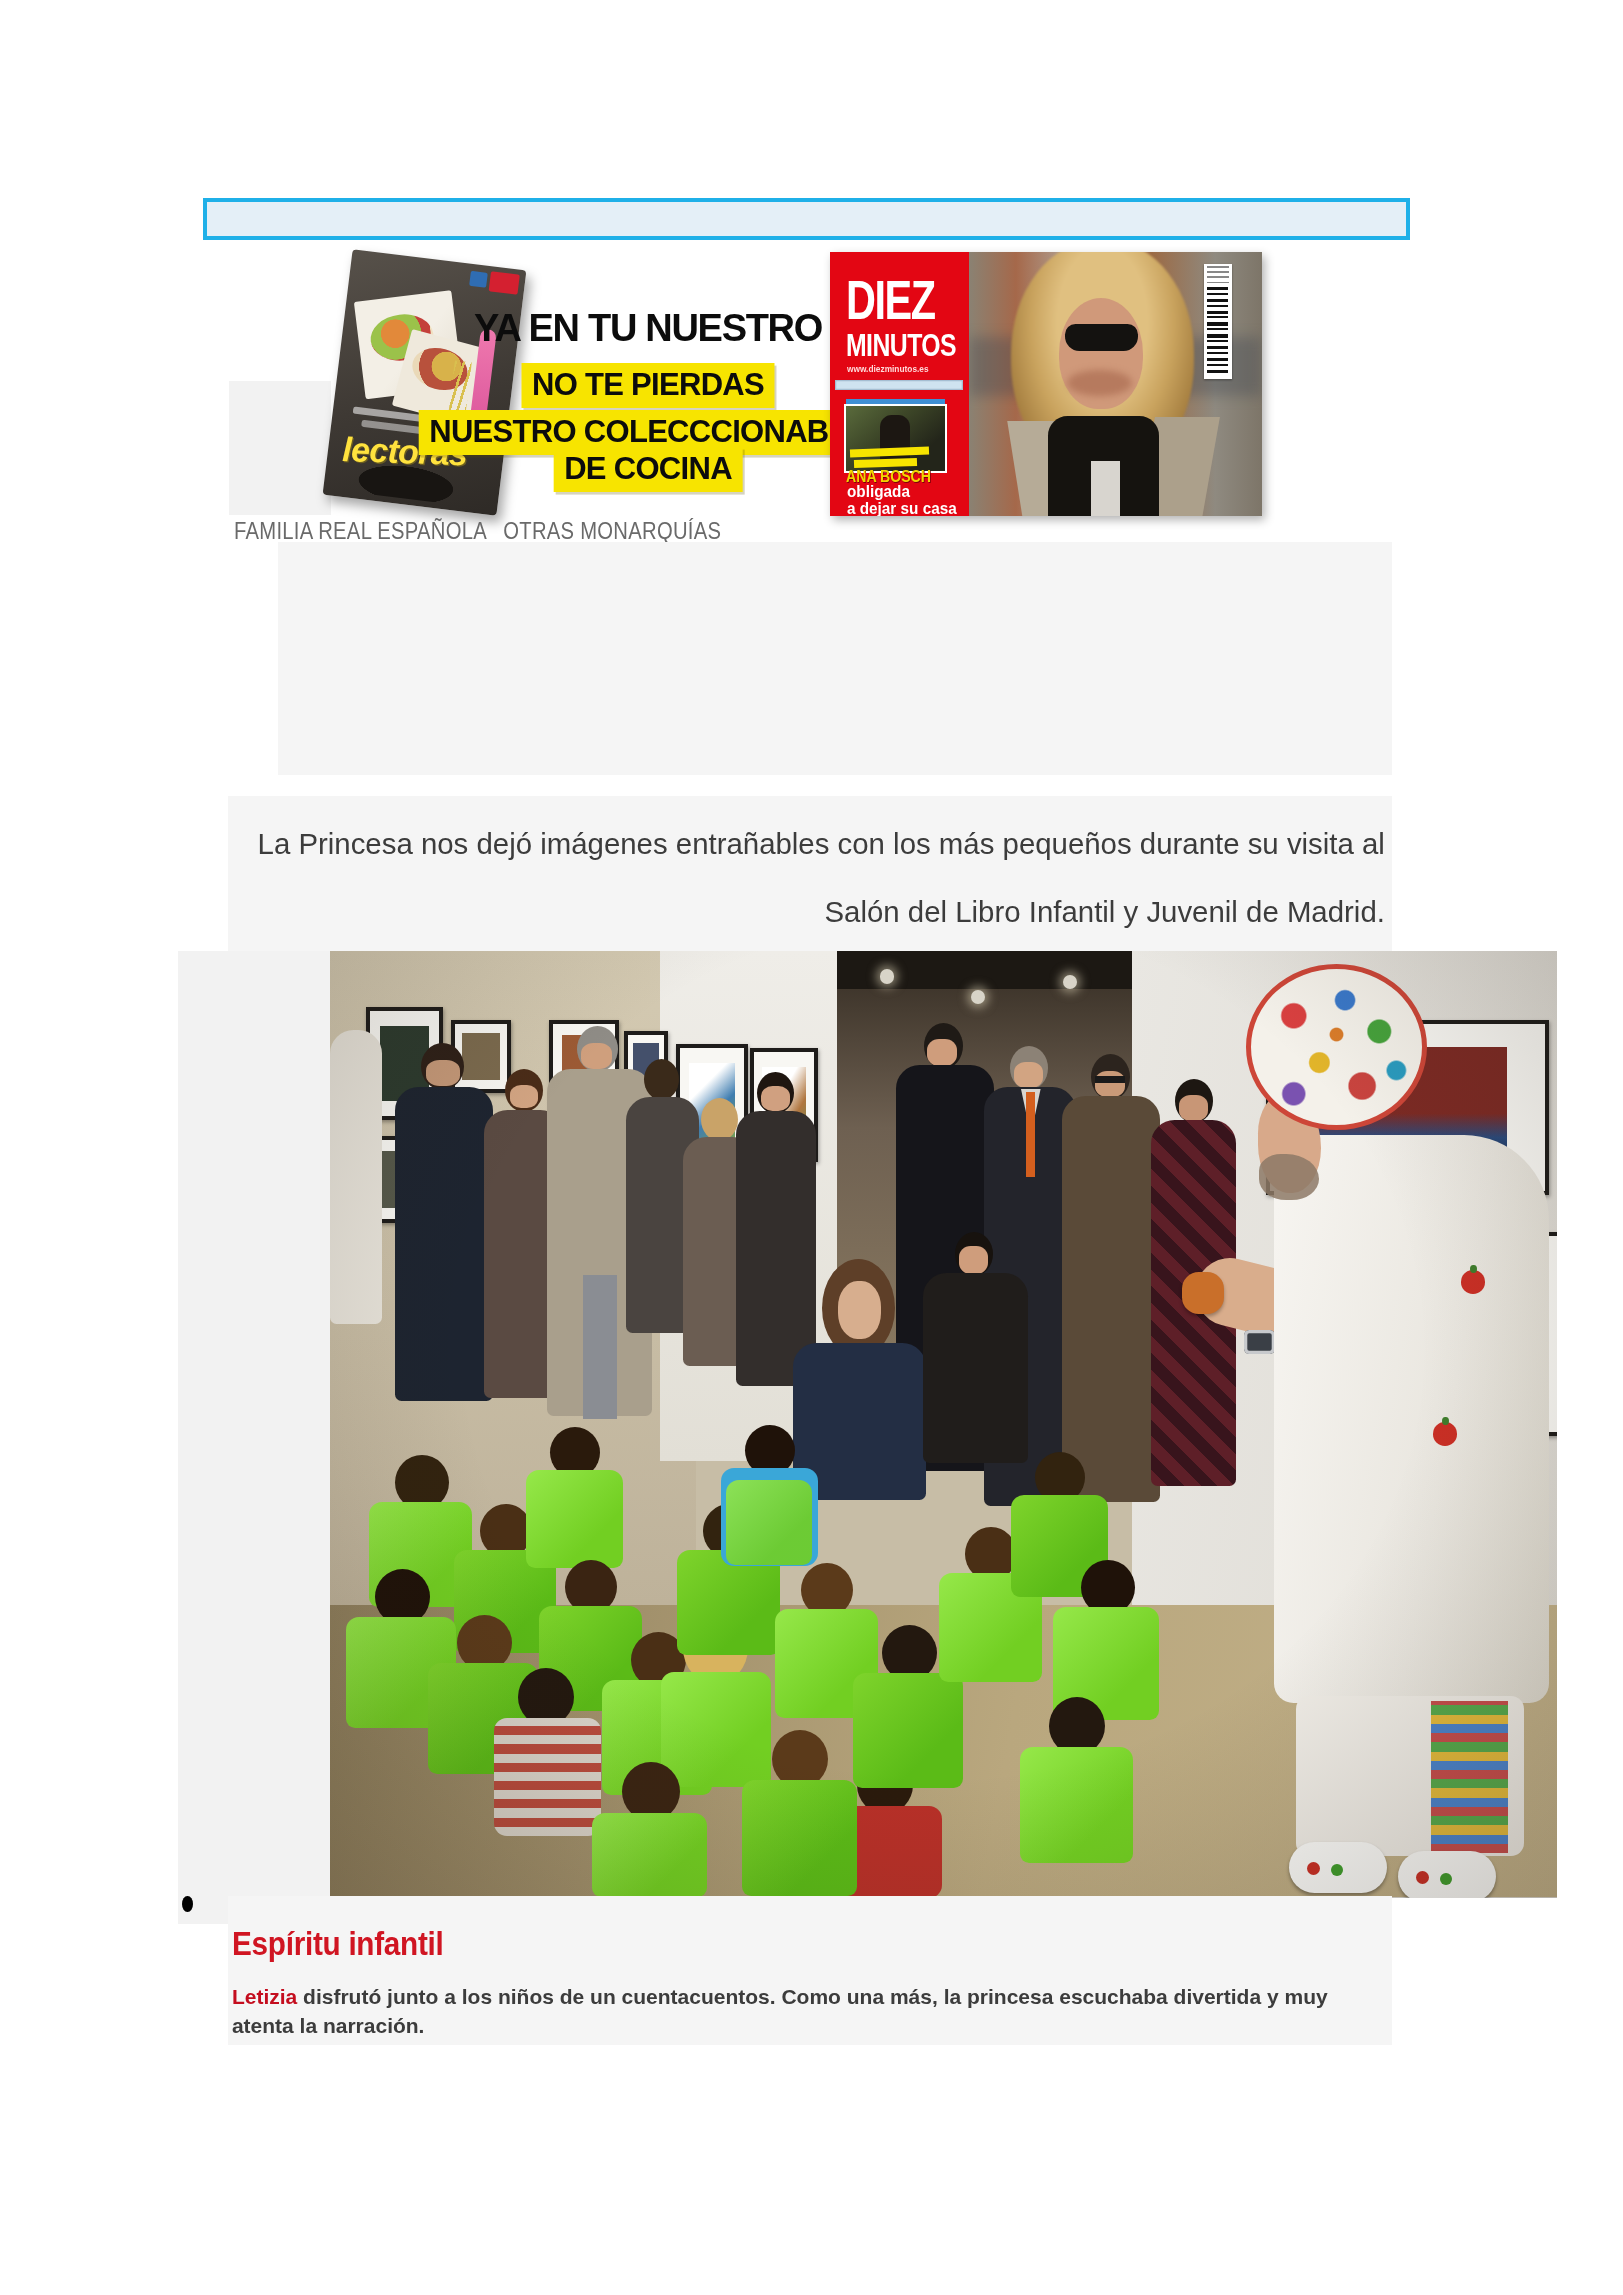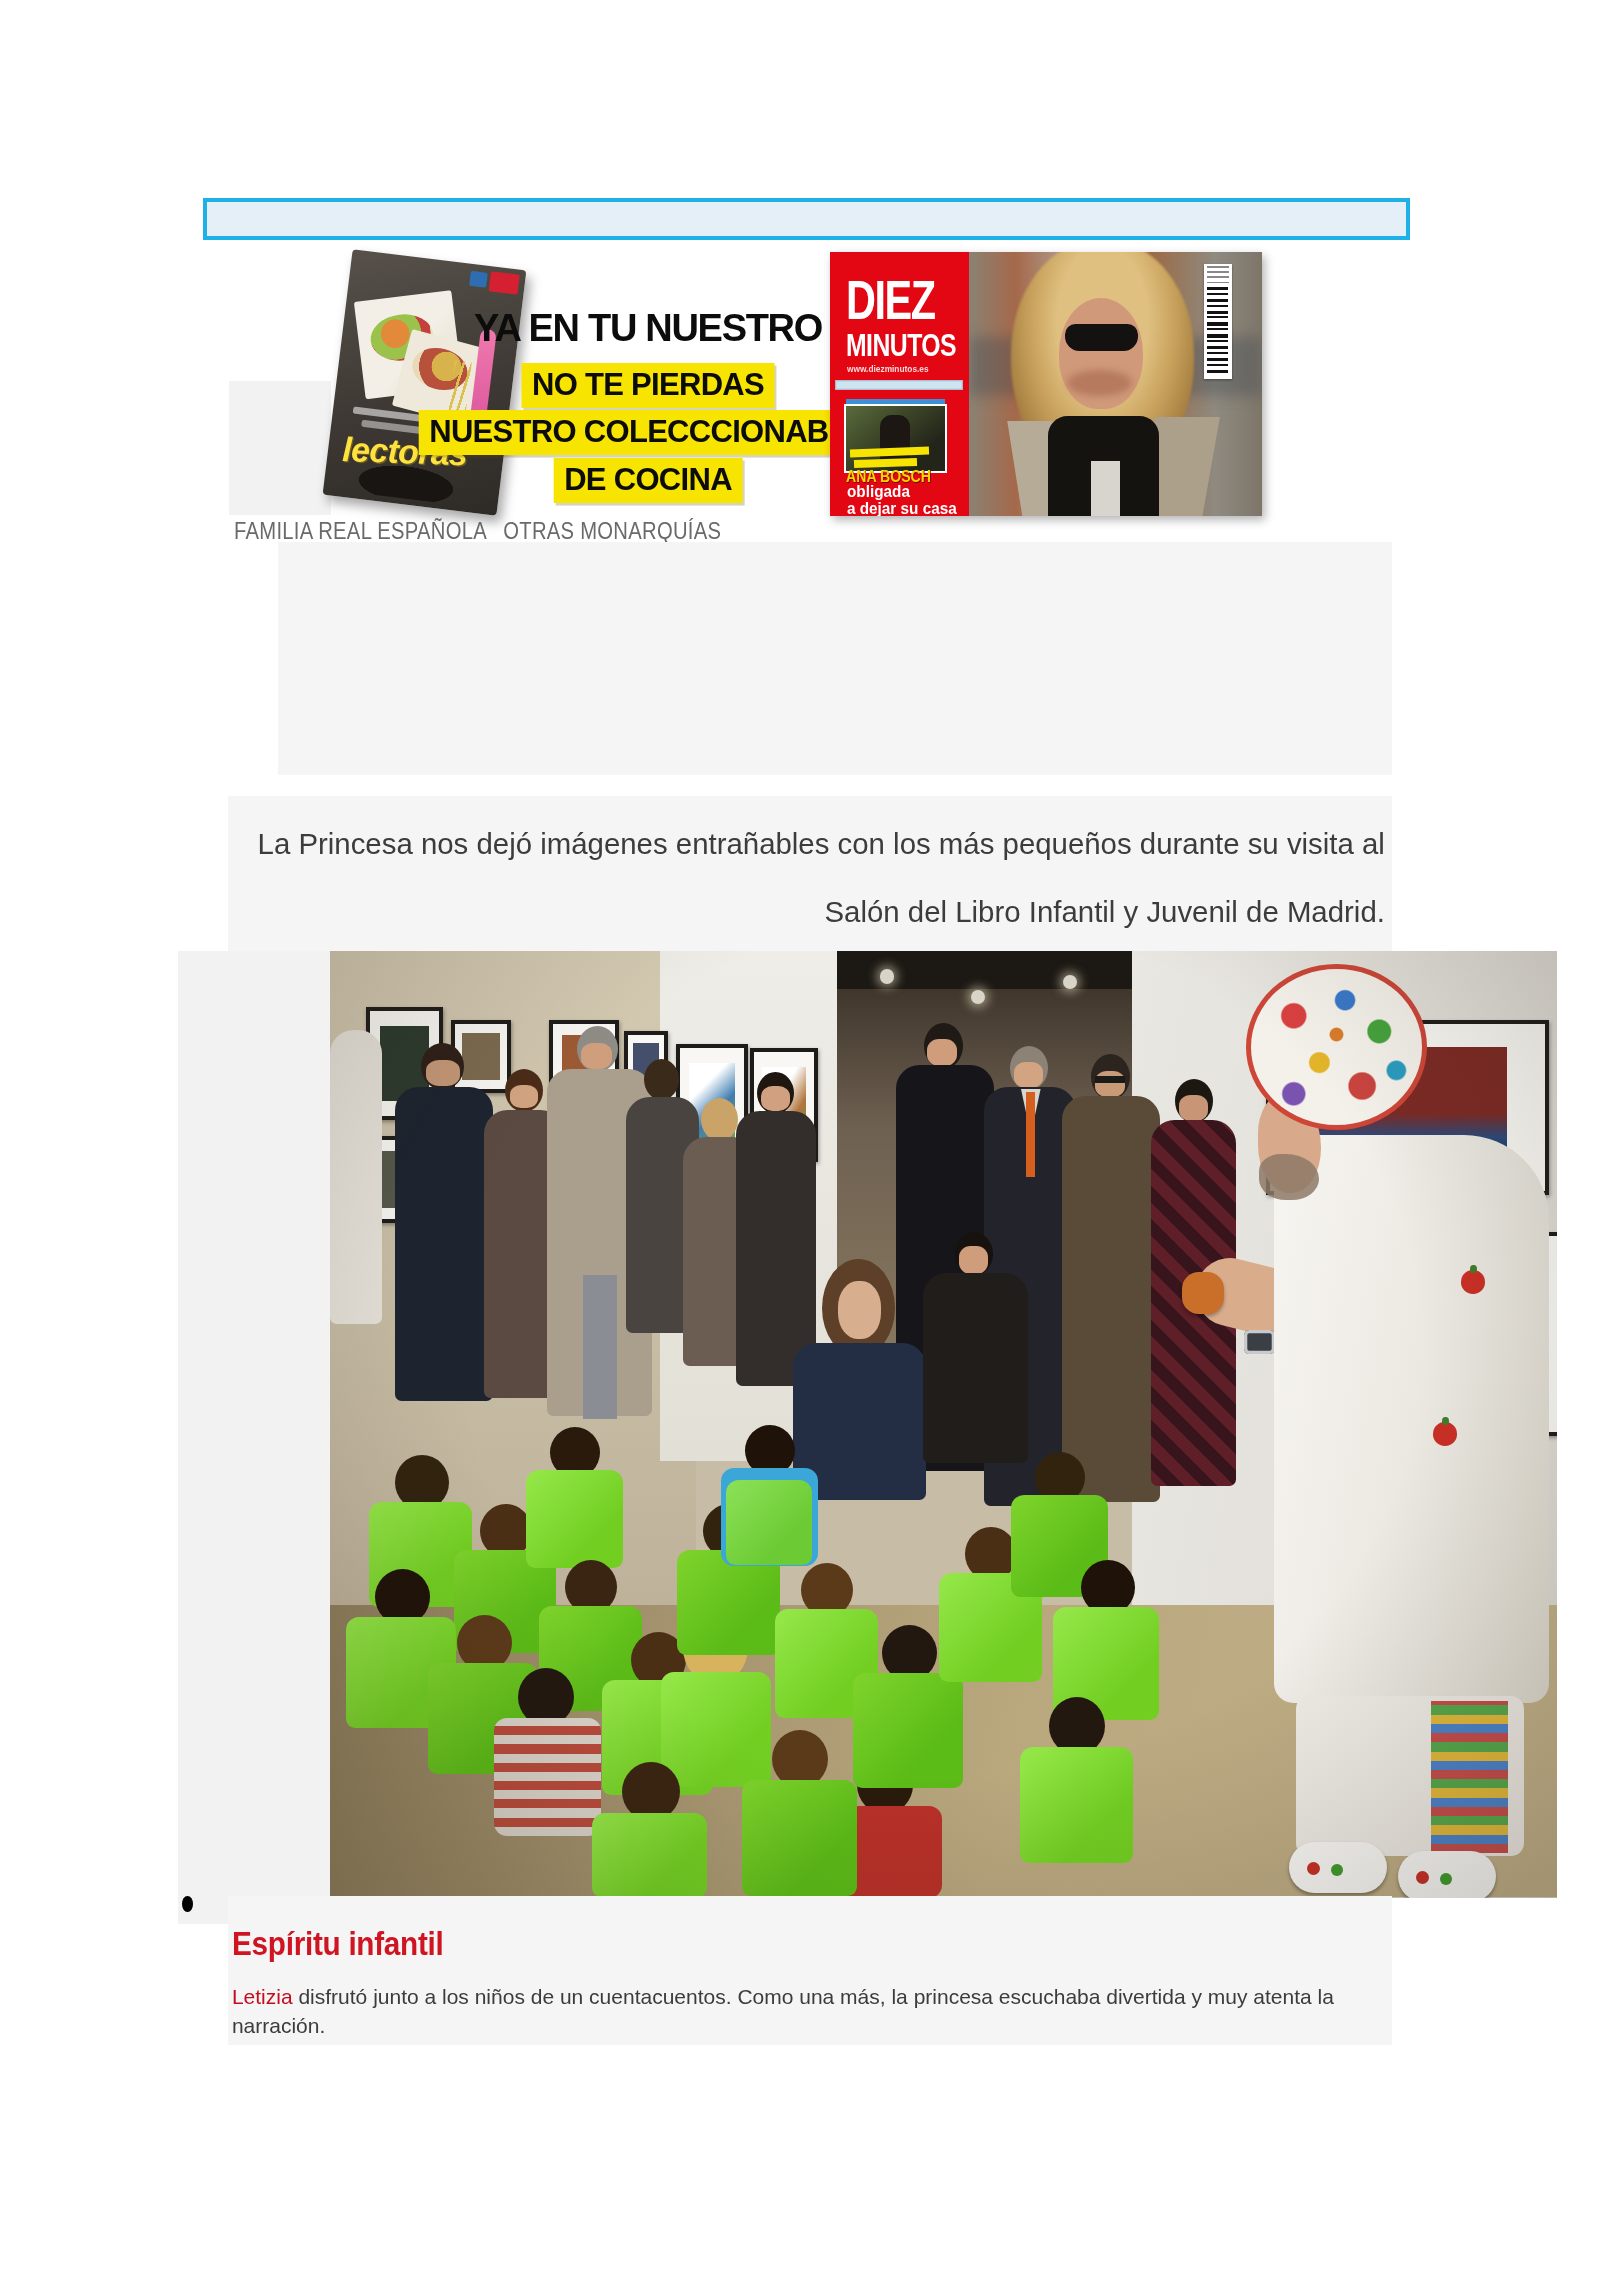--- a/index.html
+++ b/index.html
@@ -33,21 +33,21 @@
   .lectoras .smalltxt2{left:30px;top:168px;width:79px;height:6.5px;background:rgba(255,255,255,.45);border-radius:2.6px;}
   .lectoras-word{left:14.4px;top:175px;font-size:34px;font-weight:bold;font-style:italic;color:#ffe23e;
       transform:rotate(-5deg);letter-spacing:-0.7px;text-shadow:1.3px 1.3px 0 #6b5d20;}
   .lectoras .pots{left:26px;bottom:6.5px;width:111px;height:35px;background:
       radial-gradient(ellipse at 50% 60%,#181512 0 60%,transparent 61%);}
 
   .kiosco-line{left:419px;top:52px;transform:translateX(-50%);font-size:38px;font-weight:bold;
       letter-spacing:-1.3px;color:#0c0c0c;white-space:nowrap;}
   .ychip{left:419px;transform:translateX(-50%);background:#f7e400;color:#0c0c0c;font-weight:bold;
       font-size:31px;letter-spacing:-0.7px;padding:3.9px 10.5px 5.2px;white-space:nowrap;box-shadow:2px 2.6px 0 rgba(90,80,0,.25);}
-  .ychip.l1{top:108px;} .ychip.l2{top:155px;} .ychip.l3{top:203px;}
+  .ychip.l1{top:108px;} .ychip.l2{top:155px;} .ychip.l3{top:192px;}
 
   
   .diez{left:601px;top:-3.3px;width:432px;height:264px;background:#e30613;overflow:hidden;box-shadow:2.6px 3.9px 9.2px rgba(0,0,0,.3);}
   .diez .photo-bg{left:139px;top:0;width:293px;height:264px;overflow:hidden;
       background:linear-gradient(90deg,#8a8273 0%,#a5684a 16%,#b3aea4 38%,#9c6a44 62%,#8f8a80 84%,#7d7568 100%);}
   .diez .photo-bg i.win{left:0;top:85px;width:100%;height:59px;background:rgba(60,70,80,.35);filter:blur(6.5px);}
   .diez .hair{left:42px;top:-11.8px;width:183px;height:236px;border-radius:48%;
       background:radial-gradient(ellipse at 50% 35%,#e0c080 0 35%,#c9a35e 55%,#a37c3e 78%,rgba(120,90,40,0) 85%);filter:blur(1.3px);}
   .diez .face{left:90px;top:46px;width:84px;height:111px;border-radius:50% 50% 46% 46%;background:#d0997a;}
   .diez .shade{left:98px;top:118px;width:65px;height:26px;border-radius:50%;background:rgba(150,85,60,.45);filter:blur(3.9px);}
@@ -95,21 +95,21 @@
   .lead{left:7.9px;top:14.4px;width:1149px;font-size:29.4px;line-height:68px;color:#3c3c3c;}
 
   
   .gutter{left:178px;top:951px;width:152px;height:973px;background:#f2f2f2;}
   .bullet{left:182px;top:1896px;width:11px;height:16.4px;border-radius:50%;background:#000;}
 
   
   .caption-box{left:228px;top:1896px;width:1164px;height:149px;background:#f5f5f5;}
   .cap-heading{left:3.9px;top:29px;font-size:33px;font-weight:bold;color:#d01522;
       transform:scaleX(.9);transform-origin:left;letter-spacing:-0.3px;}
-  .cap-text{left:3.9px;top:86px;width:1153px;font-size:21px;line-height:29.4px;color:#3c3c3c;}
+  .cap-text{left:3.9px;top:86px;width:1153px;font-size:21px;line-height:29.4px;color:#3c3c3c;font-weight:bold;}
   .cap-text a{color:#c40d1e;text-decoration:none;cursor:pointer;}
 
   
   .photo{left:330px;top:951px;width:1227px;height:947px;overflow:hidden;background:#c7bda6;cursor:pointer;}
   .photo::after{content:"";position:absolute;inset:0;
       background:radial-gradient(ellipse at 50% 42%,rgba(255,250,235,0) 55%,rgba(40,30,18,.22) 100%);}
   .wall-left{left:0;top:0;width:366px;height:681px;background:linear-gradient(#d4cab2,#bdb199);}
   .wall-col{left:330px;top:0;width:180px;height:510px;background:linear-gradient(#efede8,#e2dfd6);}
   .room-dark{left:507px;top:0;width:298px;height:393px;background:linear-gradient(#332b22,#6e6051 45%,#87775f);}
   .ceiling{left:507px;top:0;width:298px;height:38px;background:#1c1813;}

